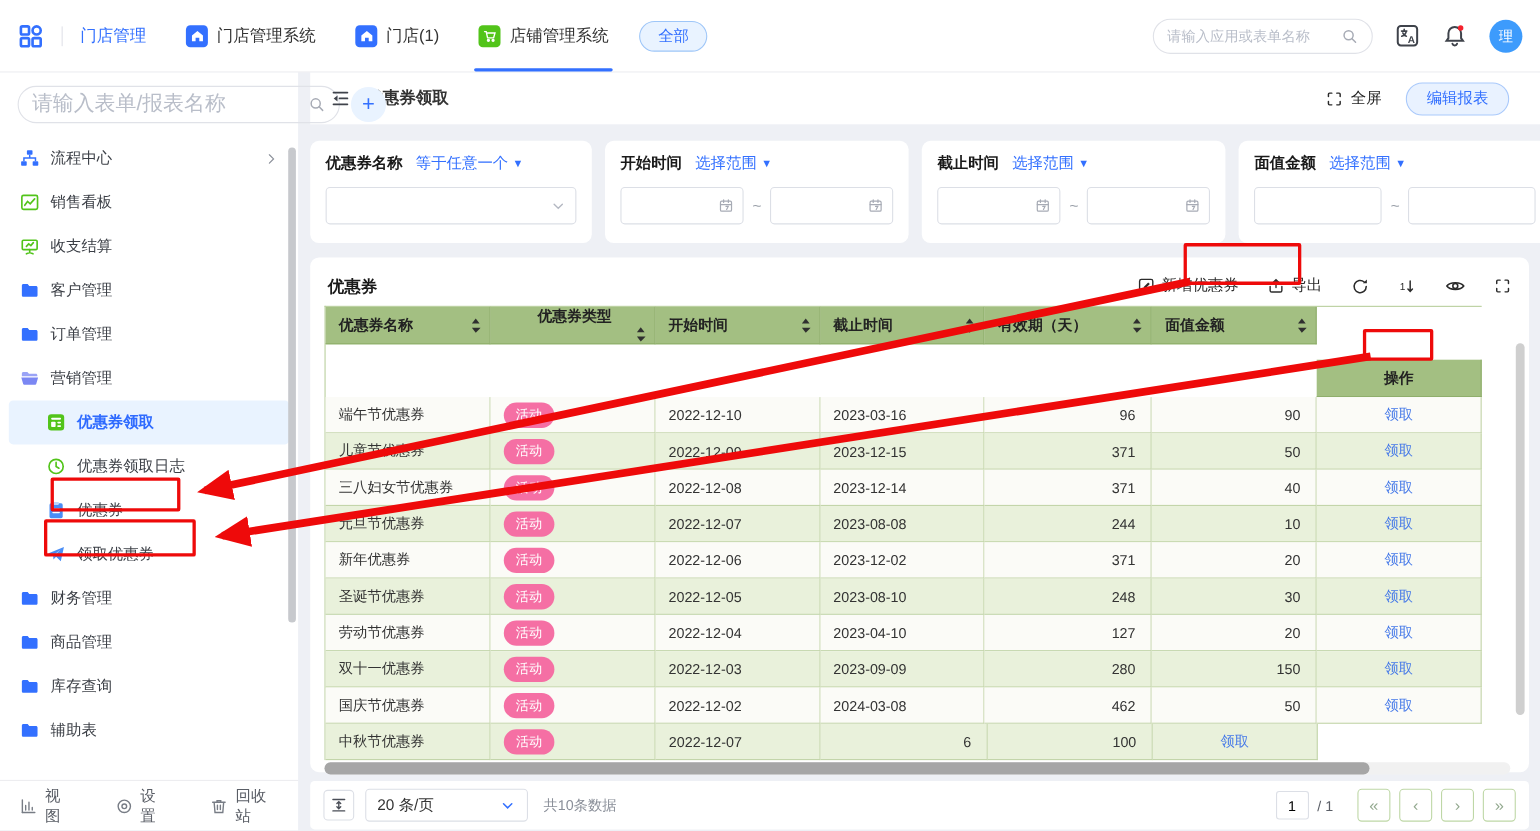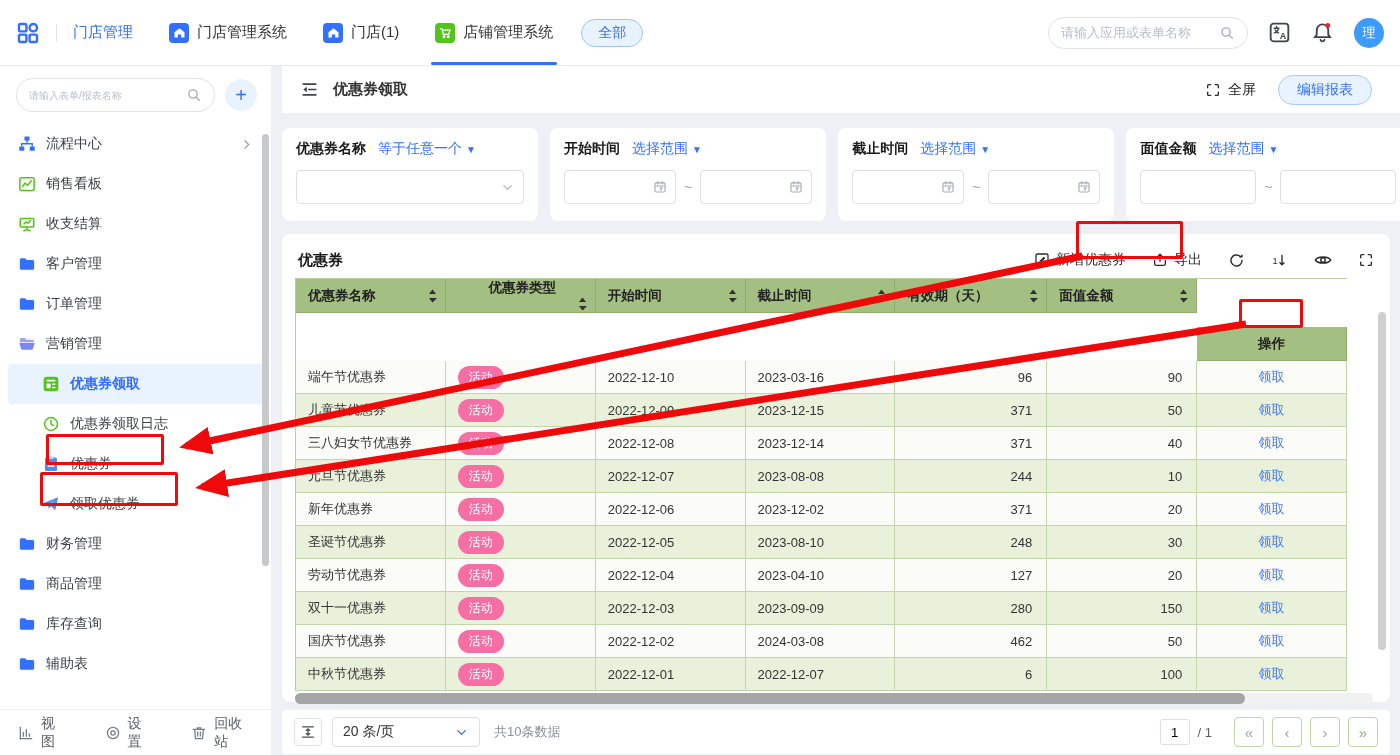--- a/index.html
+++ b/index.html
@@ -22,21 +22,21 @@
   .tb-search input { border:none; outline:none; flex:1; font-size:13px; color:#333; min-width:0; background:transparent; }
   .tb-search input::placeholder { color:#b9bec9; }
   .icon-btn { display:inline-flex; align-items:center; justify-content:center; cursor:pointer; position:relative; }
   .avatar { width:30px; height:30px; border-radius:50%; background:#3d9bfc; color:#fff; display:flex; align-items:center; justify-content:center; font-size:13px; cursor:pointer; }
 
   
   .body { flex:1; display:flex; min-height:0; }
   .sidebar { width:271px; background:#fff; display:flex; flex-direction:column; position:relative; flex:0 0 auto; }
   .sb-search-row { display:flex; align-items:center; gap:10px; padding:12px 14px 12px 16px; }
   .sb-search { flex:1; height:34px; border:1px solid #e0e2e8; border-radius:17px; display:flex; align-items:center; padding:0 12px; gap:6px; }
-  .sb-search input { border:none; outline:none; flex:1; min-width:0; font-size:10px; background:transparent; }
+  .sb-search input { border:none; outline:none; flex:1; min-width:0; font-size:19px; background:transparent; }
   .sb-search input::placeholder { color:#b9bec9; }
   .sb-add { width:32px; height:32px; border-radius:50%; background:#e9f3ff; color:#3370ff; font-size:20px; display:flex; align-items:center; justify-content:center; cursor:pointer; flex:0 0 auto; }
   .sb-menu { flex:1; padding:0 8px; overflow:hidden; }
   .sb-item { height:40px; display:flex; align-items:center; gap:10px; padding:0 10px; border-radius:4px; cursor:pointer; color:#3b3f46; font-size:14px; }
   .sb-item .ic { width:18px; display:inline-flex; justify-content:center; flex:0 0 auto; }
   .sb-item.sub { padding-left:34px; }
   .sb-item.active { background:#e9f3ff; color:#2f6bff; font-weight:bold; }
   .sb-item .chev { margin-left:auto; color:#8a8f99; }
   .sb-scrollbar { position:absolute; right:2px; top:68px; width:7px; height:432px; background:#c7c9cd; border-radius:4px; }
   .sb-footer { height:46px; border-top:1px solid #ededf0; display:flex; align-items:center; padding:0 18px; gap:38px; flex:0 0 auto; }
@@ -740,21 +740,20 @@
               <div class="td right" style="width: 150px;">50</div>
               <div class="td center" style="width: 150px;">
                 <span class="link">领取</span>
               </div>
             </div>
             <div class="tr row-even">
               <div class="td " style="width: 150px;">中秋节优惠券</div>
               <div class="td " style="width: 150px;">
                 <span class="badge">活动</span>
               </div>
-              <div class="td " style="width: 150px;">2022-12-01</div>
               <div class="td " style="width: 150px;">2022-12-07</div>
               <div class="td right" style="width: 152px;">6</div>
               <div class="td right" style="width: 150px;">100</div>
               <div class="td center" style="width: 150px;">
                 <span class="link">领取</span>
               </div>
             </div>
           </div>
         <div class="h-scroll">
             <div class="h-thumb"></div>

